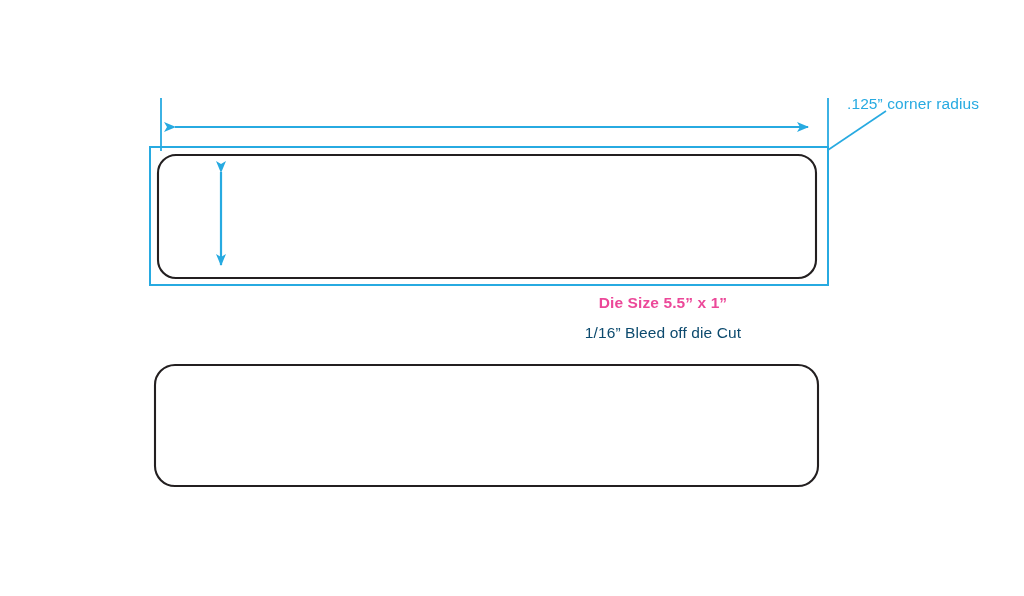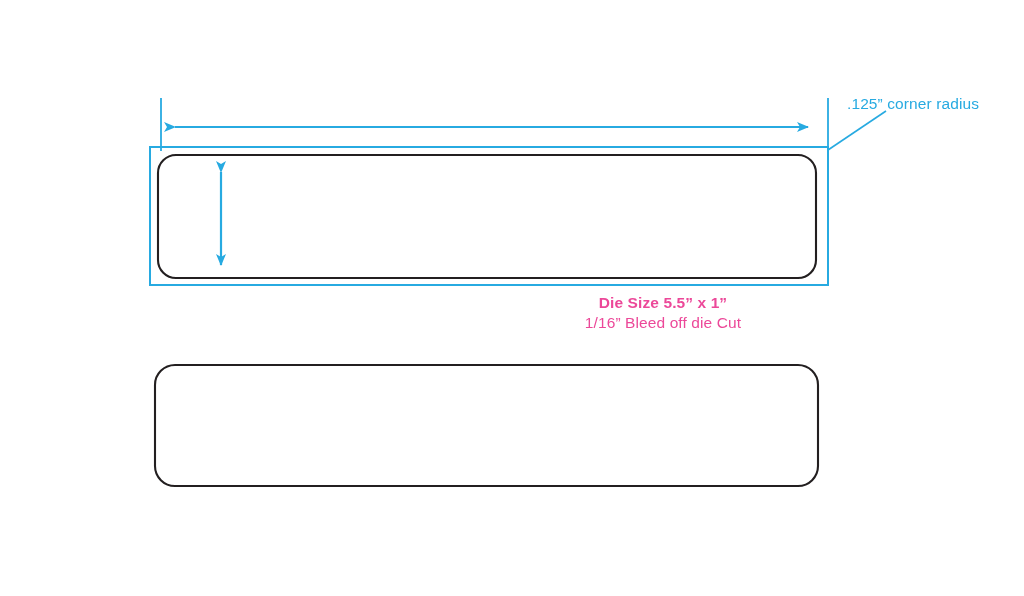--- a/index.html
+++ b/index.html
@@ -32,25 +32,25 @@
     left: 663px;
     top: 295px;
     transform: translateX(-50%);
     font-size: 15.5px;
     font-weight: bold;
     color: #ec4899;
     letter-spacing: 0.1px;
   }
   .label-bleed {
     left: 663px;
-    top: 315px;
+    top: 325px;
     transform: translateX(-50%);
     font-size: 15.5px;
     font-weight: normal;
-    color: #ec4899;
+    color: #0c4a6e;
     letter-spacing: 0.1px;
   }
   .label-radius {
     left: 847px;
     top: 96px;
     font-size: 15.5px;
     font-weight: normal;
     color: #27aae1;
     letter-spacing: 0.1px;
   }

